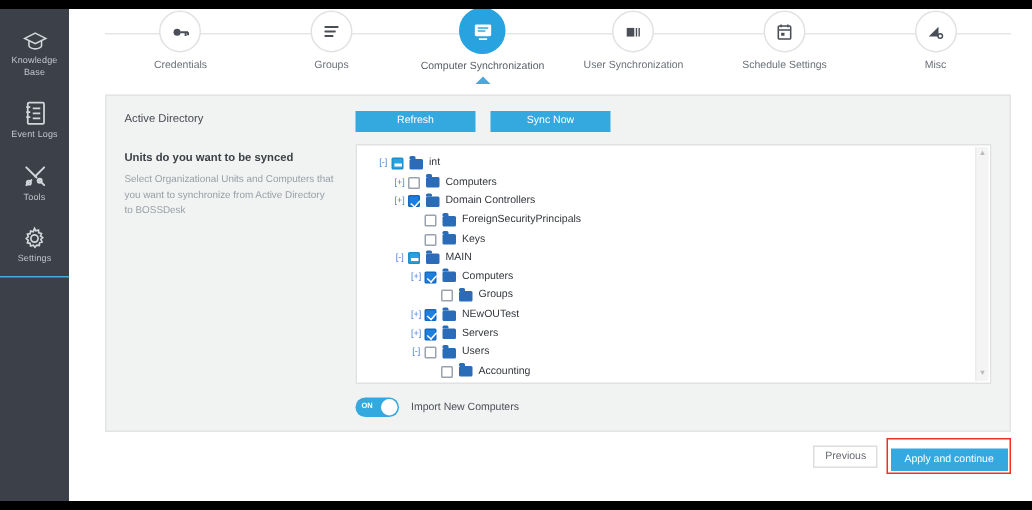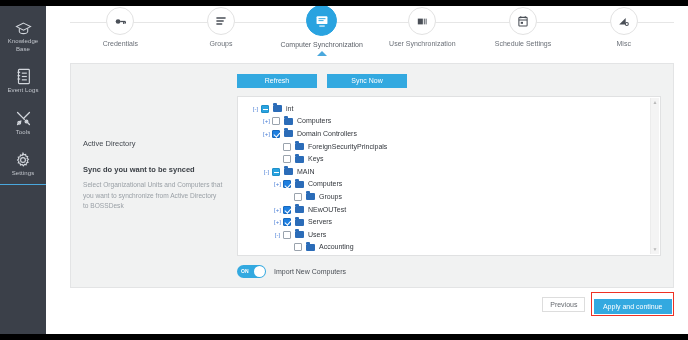--- a/index.html
+++ b/index.html
@@ -129,21 +129,20 @@
 
   
   .panel {
     margin: 8px 14px 0 14px;
     background: #f1f2f2;
     border: 1px solid #e3e4e5;
     height: 225px;
     position: relative;
     padding: 10px 12px;
     display: flex;
-    align-items: center;
   }
   .panel-left {
     width: 148px;
     flex: 0 0 148px;
     padding-right: 8px;
   }
   .panel-title {
     font-size: 7.5px;
     color: #444950;
     margin-bottom: 17px;
@@ -494,21 +493,21 @@
         </div>
         <div class="step-label">Misc</div>
 
       </div>
     </div>
 
     <section class="panel">
 
       <div class="panel-left">
         <div class="panel-title">Active Directory</div>
-        <div class="panel-sub">Sync do you want to be synced</div>
+        <div class="panel-sub">Units do you want to be synced</div>
         <div class="panel-desc">Select Organizational Units and Computers that you want to synchronize from Active Directory to BOSSDesk</div>
       </div>
 
       <div class="panel-right">
 
         <div class="btn-row">
           <button class="btn-blue">Refresh</button>
           <button class="btn-blue">Sync Now</button>
         </div>
 

